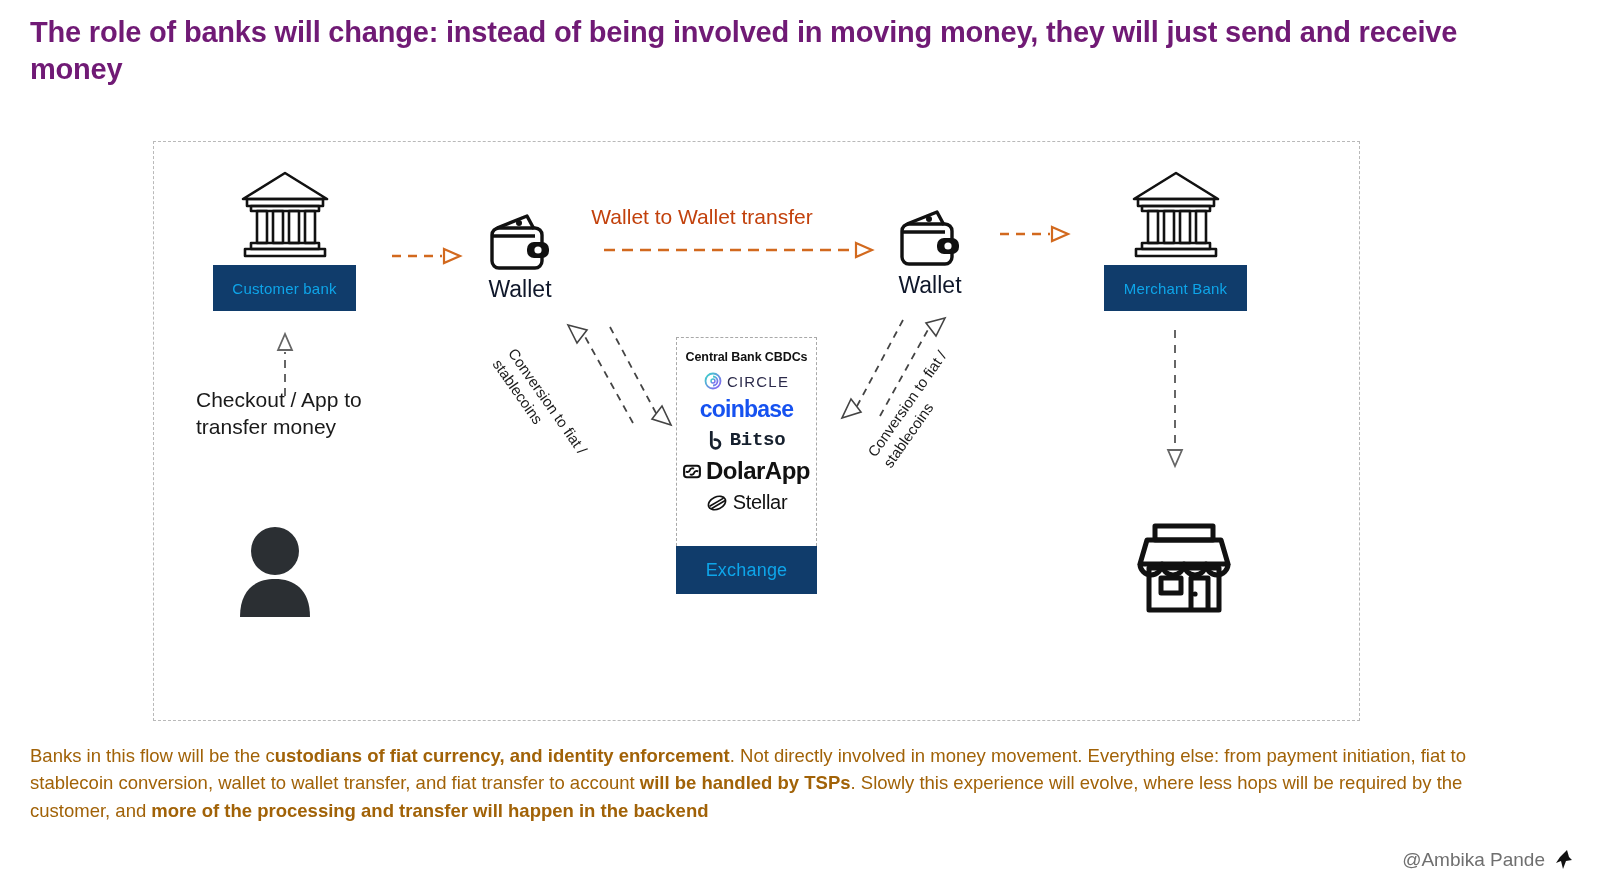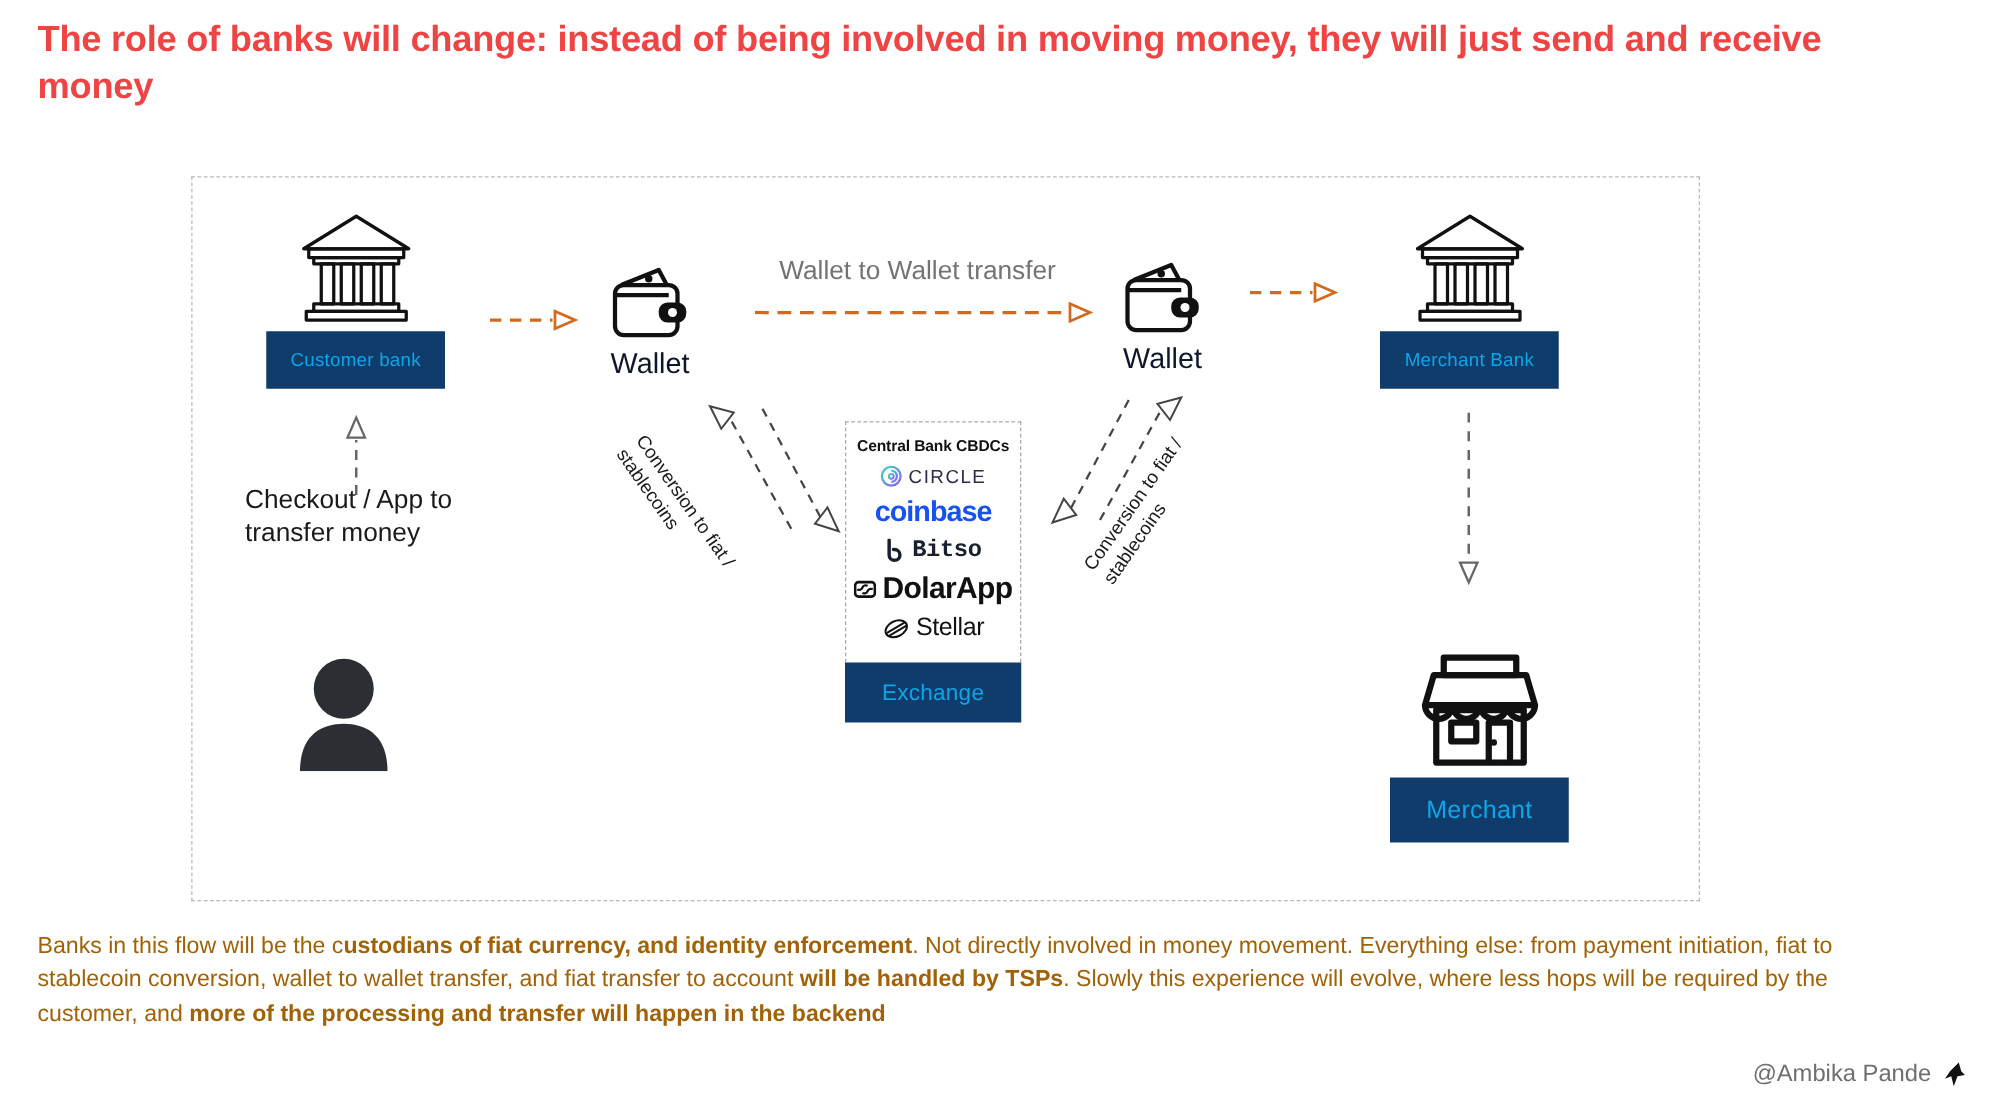--- a/index.html
+++ b/index.html
@@ -1,21 +1,21 @@
 <!DOCTYPE html>
 <html><head>
 <meta charset="utf-8">
 <style>
   html,body{margin:0;padding:0;background:#fff;}
   body{width:1600px;height:894px;position:relative;overflow:hidden;
        font-family:"Liberation Sans",sans-serif;color:#1a1a1a;}
 
   
   .title{position:absolute;left:30px;top:14px;width:1470px;
-         font-size:29px;font-weight:bold;line-height:1.27;color:#ef4444;letter-spacing:-0.2px;}
+         font-size:29px;font-weight:bold;line-height:1.27;color:#701a75;letter-spacing:-0.2px;}
 
   
   .frame{position:absolute;left:153px;top:141px;width:1207px;height:580px;
          border:1.5px dashed #b9b9b9;box-sizing:border-box;}
 
   
   .node{position:absolute;}
   .navy-box{background:#103C6B;color:#0ea5e9;text-align:center;
             display:flex;align-items:center;justify-content:center;
             font-weight:400;letter-spacing:.2px;}
@@ -34,22 +34,22 @@
   #customer-group .big-label{width:143px;}
   #merchant-group .big-label{width:143px;}
 
   
   .wallet-group{position:absolute;text-align:center;width:110px;}
   #wallet-left{left:465px;top:212px;}
   #wallet-right{left:875px;top:208px;}
   .wallet-text{font-size:23px;color:#0f172a;margin-top:-2px;}
 
   
-  #w2w-label{position:absolute;left:604px;top:205px;width:260px;text-align:center;
-             font-size:21px;color:#737373;}
+  #w2w-label{position:absolute;left:572px;top:205px;width:260px;text-align:center;
+             font-size:21px;color:#c2410c;}
   #w2w-arrow{position:absolute;left:604px;top:240px;width:272px;height:20px;}
   #bank-to-wallet-arrow{position:absolute;left:392px;top:246px;width:72px;height:20px;}
   #wallet-to-merchantbank-arrow{position:absolute;left:1000px;top:224px;width:72px;height:20px;}
 
   
   #checkout-arrow{position:absolute;left:262px;top:330px;width:46px;height:66px;}
   #checkout-label{position:absolute;left:196px;top:387px;width:230px;font-size:21px;line-height:1.28;color:#1a1a1a;}
 
   
   #merchantbank-down-arrow{position:absolute;left:1152px;top:330px;width:46px;height:140px;}
@@ -58,21 +58,21 @@
   .conv-group{position:absolute;}
   #conv-left{left:505px;top:305px;width:180px;height:180px;}
   #conv-right{left:828px;top:298px;width:180px;height:180px;}
   .conv-text{position:absolute;font-size:15px;line-height:1.25;white-space:pre-line;color:#1a1a1a;}
   #conv-left .conv-text{left:14px;top:40px;transform:rotate(55deg);transform-origin:left top;}
   #conv-right .conv-text{left:36px;top:152px;transform:rotate(-55deg);transform-origin:left top;}
 
   
   #exchange-group{position:absolute;left:676px;top:337px;width:141px;}
   .exchange-list{border:1.5px dashed #a9a9a9;border-bottom:none;background:#fff;
-                 padding:12px 6px 10px 6px;box-sizing:border-box;}
+                 padding:12px 6px 26px 6px;box-sizing:border-box;}
   .ex-row{display:flex;align-items:center;justify-content:center;gap:5px;margin:6px 0;}
   .ex-cbdc{font-size:12.5px;font-weight:bold;text-align:center;color:#111;margin:0 0 8px 0;letter-spacing:-0.1px;}
   .ex-circle-text{font-size:15px;letter-spacing:1.2px;color:#2b2a4a;font-weight:500;}
   .ex-coinbase{font-size:23px;font-weight:bold;color:#1652F0;letter-spacing:-0.8px;}
   .ex-bitso{font-size:19px;font-weight:bold;color:#16202E;letter-spacing:-0.3px;font-family:Liberation Mono, monospace;}
   .ex-dolarapp{font-size:24px;font-weight:bold;color:#111;letter-spacing:-0.5px;}
   .ex-stellar{font-size:20px;color:#111;letter-spacing:-0.3px;}
   .exchange-label{height:48px;font-size:18px;}
 
   
@@ -137,21 +137,20 @@
     <g fill="none" stroke="#111" stroke-width="5" stroke-linejoin="round">
       <rect x="19" y="6" width="58" height="14"></rect>
       <path d="M11 20 L85 20 L92 44 L4 44 Z"></path>
       <path d="M4 44 a11 11 0 0 0 22 0 a11 11 0 0 0 22 0 a11 11 0 0 0 22 0 a11 11 0 0 0 22 0"></path>
       <rect x="13" y="48" width="70" height="42"></rect>
       <rect x="25" y="58" width="20" height="15"></rect>
       <path d="M55 90 L55 58 L72 58 L72 90"></path>
     </g>
     <circle cx="59" cy="74" r="2.6" fill="#111"></circle>
   </svg>
-  <div class="navy-box big-label">Merchant</div>
 </div>
 
 <div class="wallet-group" id="wallet-left">
   <svg width="66" height="62" viewBox="0 0 66 62">
     <g fill="none" stroke="#111" stroke-width="3.4" stroke-linejoin="round">
       <path d="M10 16 L40 4 L47 17"></path>
       <rect x="5" y="16" width="50" height="40" rx="7"></rect>
       <path d="M5 24 L48 24"></path>
     </g>
     <circle cx="32" cy="11" r="3" fill="#111"></circle>

